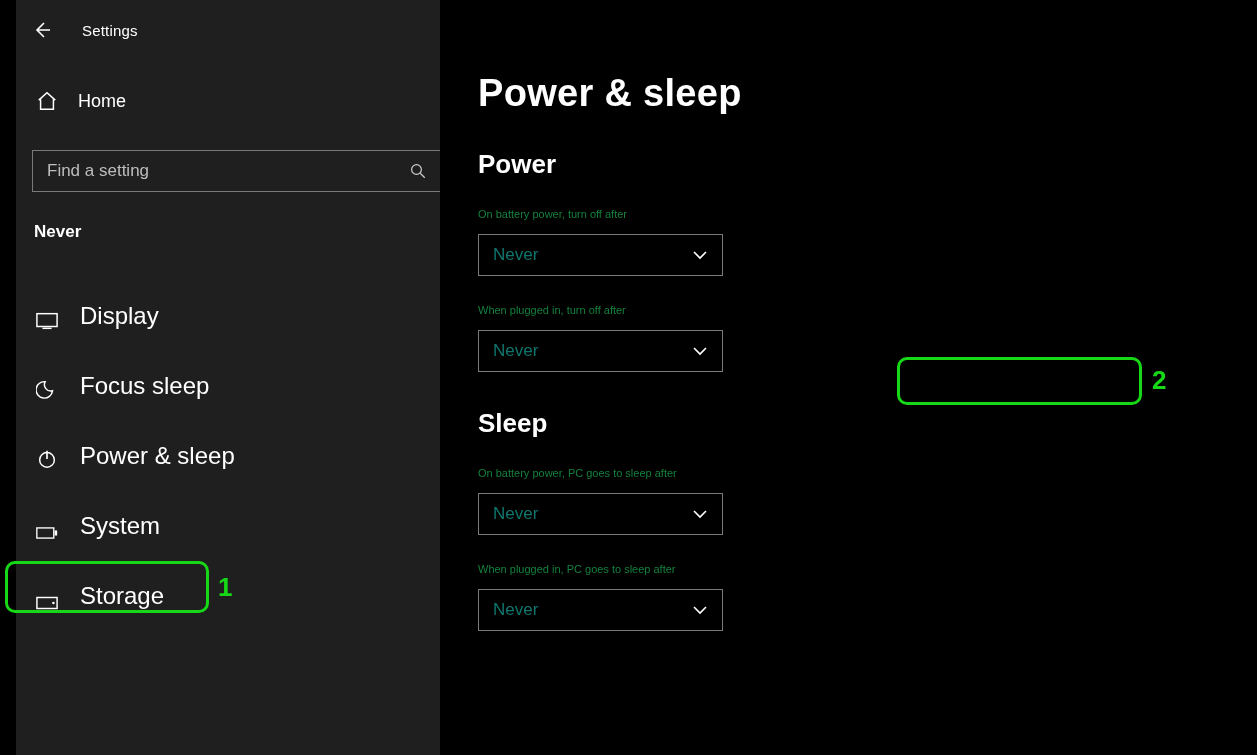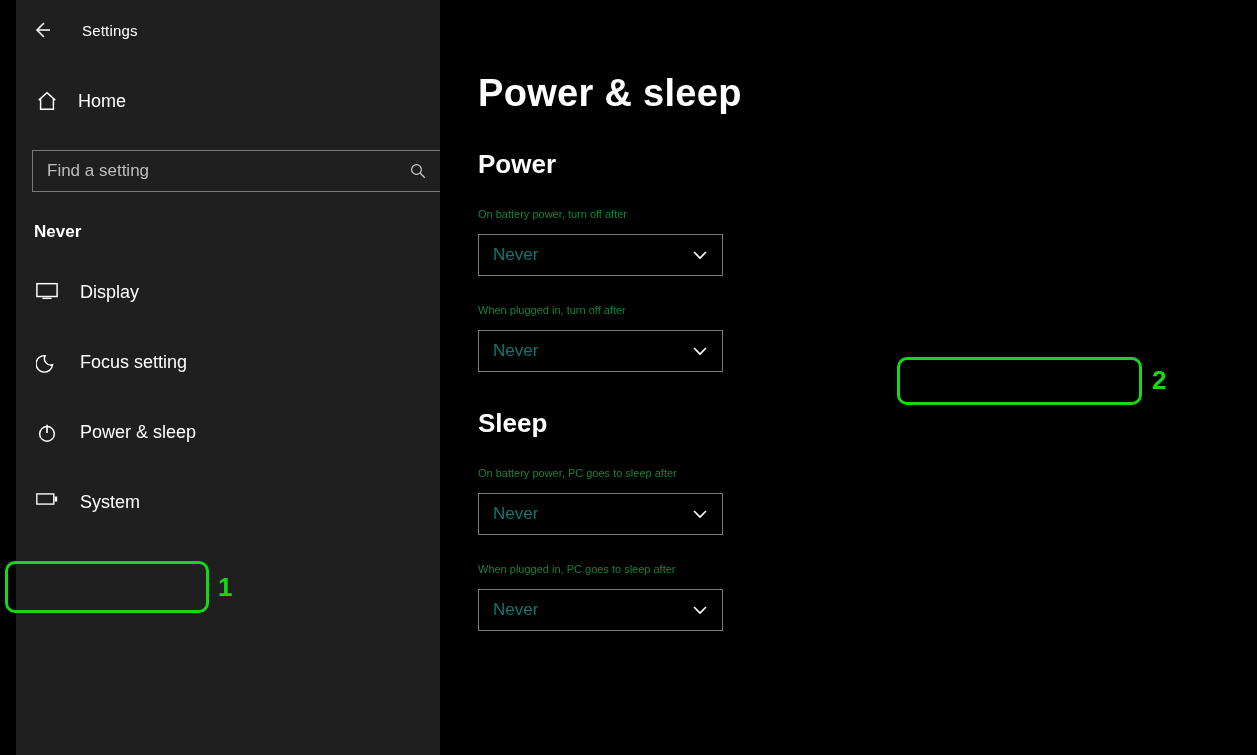--- a/index.html
+++ b/index.html
@@ -51,23 +51,23 @@
     padding: 0 14px;
   }
   .search input {
     background: transparent; border: 0; outline: none;
     color: #cfcfcf; font-size: 17px; width: 90%;
   }
   .search input::placeholder { color: #bdbdbd; }
   .group-title { font-size: 17px; font-weight: 600; margin-top: 30px; padding-left: 2px;}
   .nav { margin-top: 40px; }
   .nav-item {
-    display:flex; align-items:flex-start; gap: 22px;
+    display:flex; align-items:flex-end; gap: 22px;
     height: 48px; padding: 0 4px; margin-bottom: 22px;
-    font-size: 18px;
+    font-size: 24px;
   }
   .nav-item .icon { width: 22px; display:flex; justify-content:center; }
   .highlight-box {
     position: absolute;
     border: 3px solid #17d817;
     border-radius: 10px;
     pointer-events: none;
   }
   .hl1 { left: 5px; top: 561px; width: 204px; height: 52px; }
   .hl2 { left: 897px; top: 357px; width: 245px; height: 48px; }
@@ -163,39 +163,48 @@
           </svg>
       </span>
       <span>Display</span>
     </div>
     <div class="nav-item">
       <span class="icon">
         <svg width="22" height="22" viewBox="0 0 24 24">
             <path d="M18 14 A9 9 0 1 1 10 4 A7 7 0 0 0 18 14 Z" fill="none" stroke="#fff" stroke-width="1.6"></path>
           </svg>
       </span>
-      <span>Focus setting</span>
+      <span>Focus sleep</span>
     </div>
     <div class="nav-item">
       <span class="icon">
         <svg width="22" height="22" viewBox="0 0 24 24">
             <circle cx="12" cy="13" r="8" fill="none" stroke="#fff" stroke-width="1.6"></circle>
             <line x1="12" y1="3" x2="12" y2="12" stroke="#fff" stroke-width="1.8"></line>
           </svg>
       </span>
       <span>Power &amp; sleep</span>
     </div>
     <div class="nav-item">
       <span class="icon">
         <svg width="24" height="14" viewBox="0 0 26 14">
             <rect x="1" y="1" width="20" height="12" fill="none" stroke="#fff" stroke-width="1.6"></rect>
             <rect x="22" y="4" width="3" height="6" fill="#fff"></rect>
           </svg>
       </span>
       <span>System</span>
+    </div>
+    <div class="nav-item">
+      <span class="icon">
+        <svg width="22" height="14" viewBox="0 0 24 14">
+            <rect x="1" y="1" width="22" height="12" fill="none" stroke="#fff" stroke-width="1.6"></rect>
+            <circle cx="19" cy="7" r="1.4" fill="#fff"></circle>
+          </svg>
+      </span>
+      <span>Storage</span>
     </div>
   </div>
 </div>
 
 <div class="main">
   <div class="page-title">Power &amp; sleep</div>
 
   <div class="section">
     <h2>Power</h2>
     <div class="field">

